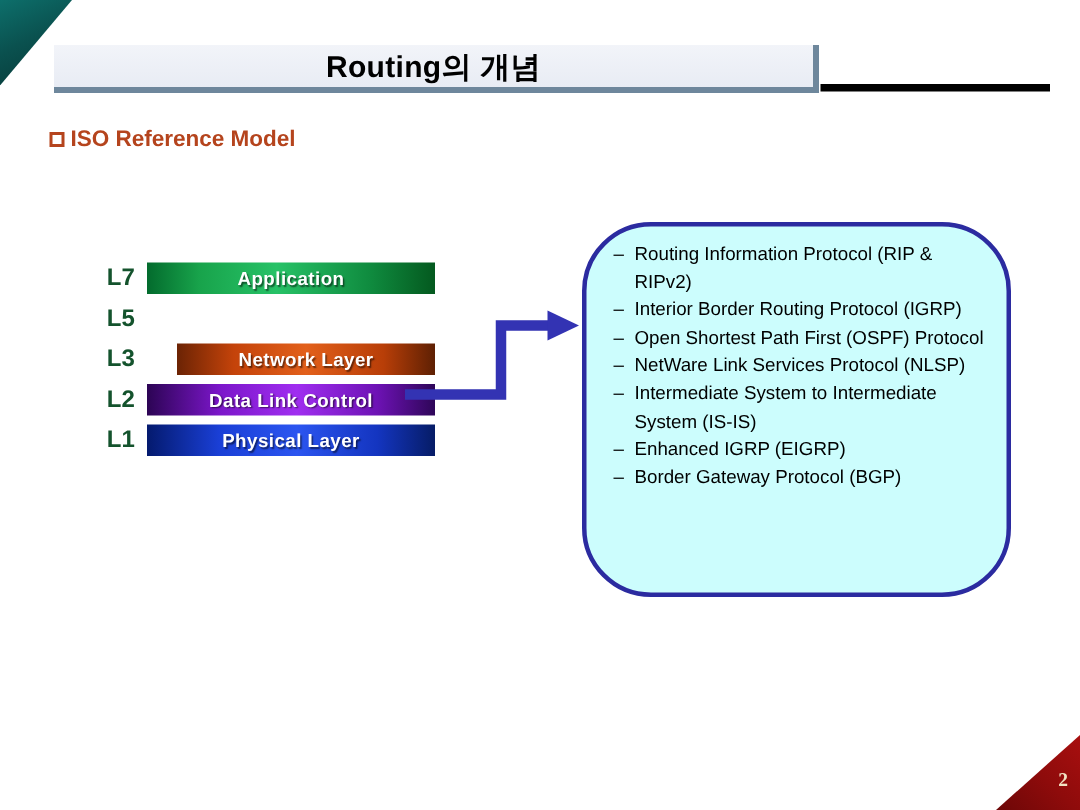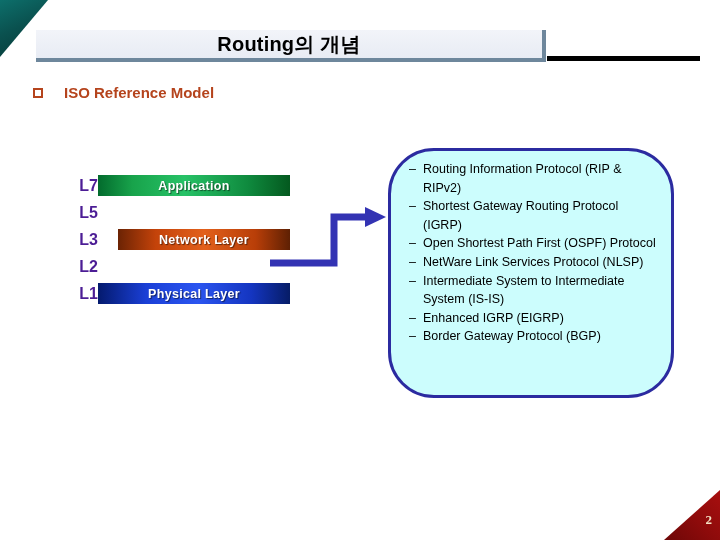--- a/index.html
+++ b/index.html
@@ -66,21 +66,21 @@
     letter-spacing: 0.2px;
     white-space: nowrap;
   }
 
   
   #bullet-heading {
     position: absolute;
     left: 33px; top: 84px;
     display: flex;
     align-items: center;
-    gap: 21px;
+    gap: 4px;
   }
   #bullet-square-icon {
     width: 10px;
     height: 10px;
     border: 2px solid #b5441d;
     box-sizing: border-box;
     display: block;
   }
   #bullet-heading-label {
     color: #b5441d;
@@ -96,24 +96,24 @@
     width: 232px;
   }
   .osi-row {
     display: flex;
     align-items: center;
     height: 27px;
     margin-bottom: 0px;
   }
   .osi-level-label {
     width: 40px;
-    color: #4c1d95;
+    color: #14532d;
     font-size: 16px;
     font-weight: bold;
-    text-align: right;
+    text-align: center;
     padding-left: 5px;
     box-sizing: border-box;
   }
   .osi-bar {
     flex: 1;
     height: 21px;
     display: flex;
     align-items: center;
     justify-content: center;
     color: #ffffff;
@@ -188,20 +188,23 @@
       <div class="osi-level-label">L5</div>
     </div>
     <div class="osi-row">
       <div class="osi-level-label">L3</div>
       <div class="osi-bar" style="background: linear-gradient(90deg, rgb(107, 35, 4) 0%, rgb(196, 67, 10) 22%, rgb(226, 96, 27) 50%, rgb(184, 62, 8) 80%, rgb(94, 32, 3) 100%); margin-left: 20px;">
         <span>Network Layer</span>
       </div>
     </div>
     <div class="osi-row">
       <div class="osi-level-label">L2</div>
+      <div class="osi-bar" style="background: linear-gradient(90deg, rgb(44, 4, 84) 0%, rgb(123, 22, 201) 25%, rgb(160, 46, 240) 52%, rgb(109, 18, 180) 80%, rgb(46, 6, 88) 100%);">
+        <span>Data Link Control</span>
+      </div>
     </div>
     <div class="osi-row">
       <div class="osi-level-label">L1</div>
       <div class="osi-bar" style="background: linear-gradient(90deg, rgb(4, 26, 110) 0%, rgb(26, 63, 214) 25%, rgb(43, 85, 240) 52%, rgb(20, 53, 192) 80%, rgb(6, 28, 102) 100%);">
         <span>Physical Layer</span>
       </div>
     </div>
   </div>
 
 <svg id="connector-arrow" viewBox="0 0 120 70" width="120" height="70">
@@ -209,21 +212,21 @@
   <path d="M 97 2 L 118 12 L 97 22 Z" fill="#3333b3"></path>
 </svg>
 
 <div id="protocol-callout">
     <div class="protocol-item">
       <span class="protocol-dash">–</span>
       <span class="protocol-text">Routing Information Protocol (RIP &amp; RIPv2)</span>
     </div>
     <div class="protocol-item">
       <span class="protocol-dash">–</span>
-      <span class="protocol-text">Shortest Gateway Routing Protocol (IGRP)</span>
+      <span class="protocol-text">Interior Border Routing Protocol (IGRP)</span>
     </div>
     <div class="protocol-item">
       <span class="protocol-dash">–</span>
       <span class="protocol-text">Open Shortest Path First (OSPF) Protocol</span>
     </div>
     <div class="protocol-item">
       <span class="protocol-dash">–</span>
       <span class="protocol-text">NetWare Link Services Protocol (NLSP)</span>
     </div>
     <div class="protocol-item">

